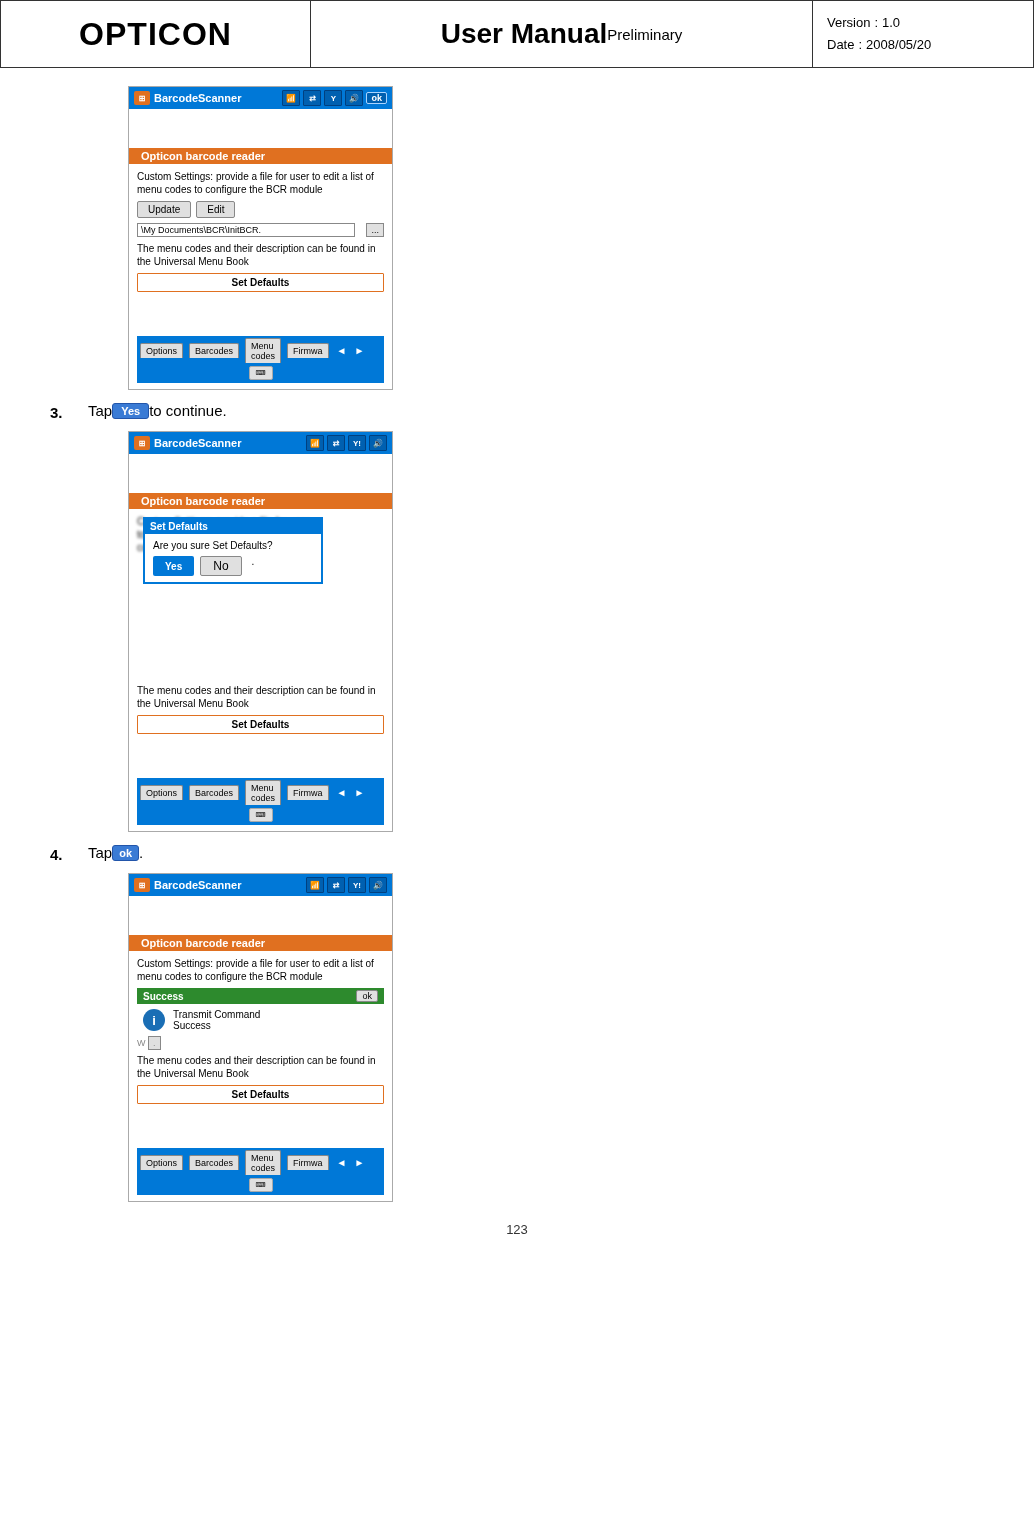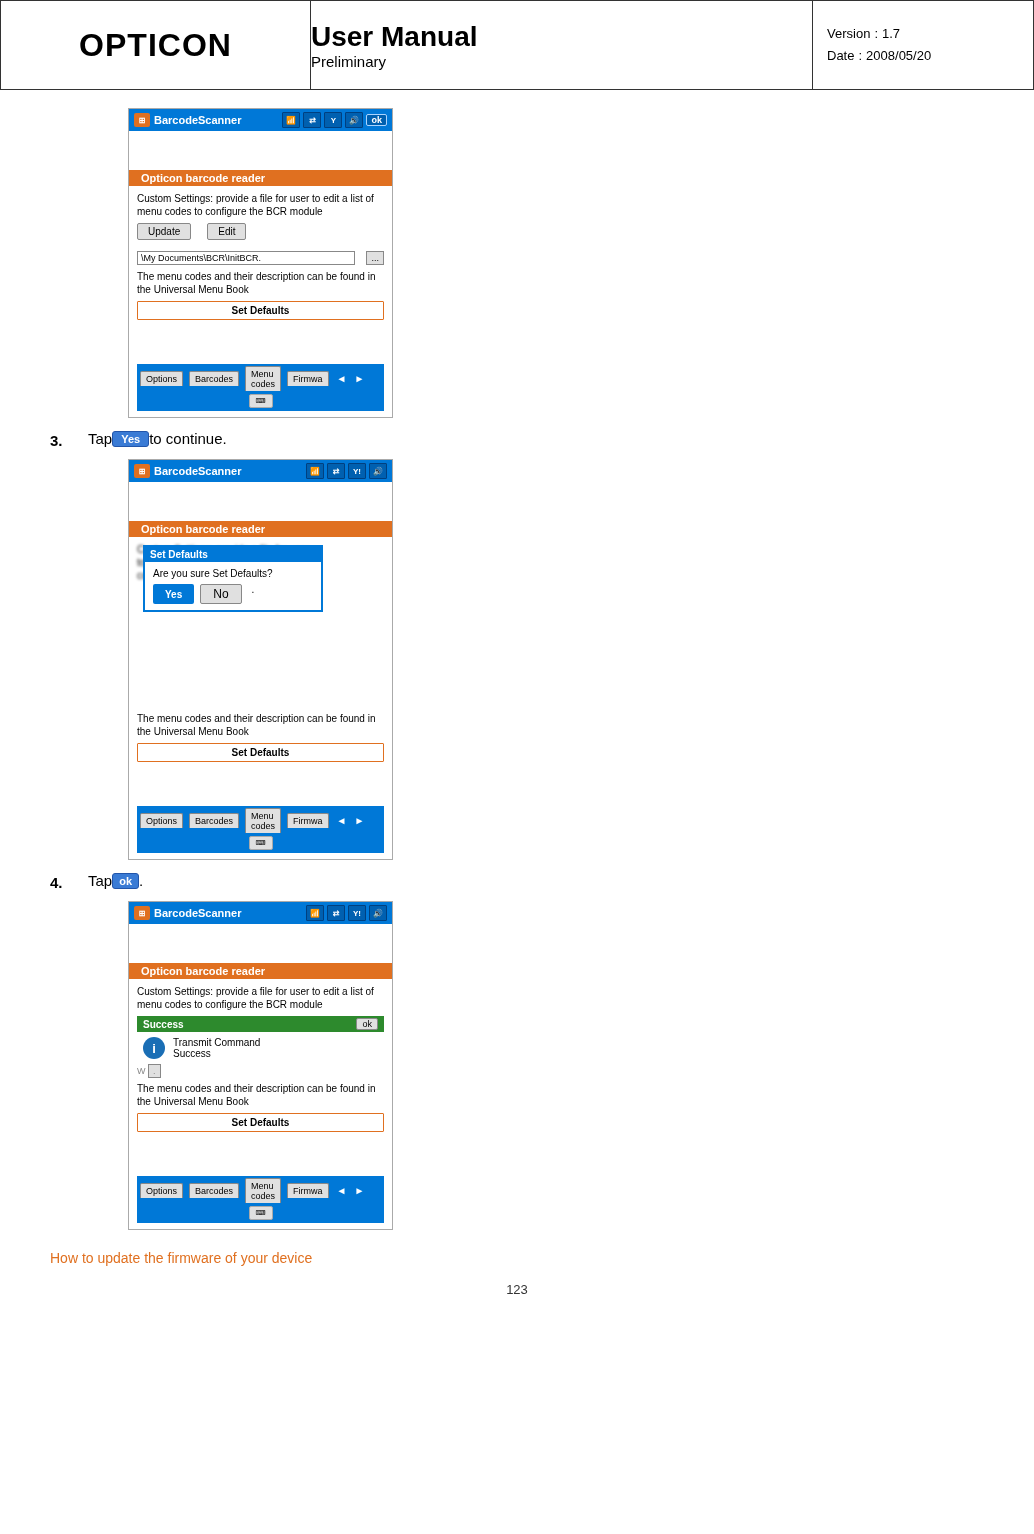--- a/index.html
+++ b/index.html
@@ -8,37 +8,37 @@
       background: #fff;
       width: 1034px;
       min-height: 1534px;
       position: relative;
     }
 
     
     .header {
       display: flex;
       border: 1.5px solid #333;
-      height: 90px;
+      height: 68px;
     }
     .header-logo {
       width: 310px;
       display: flex;
       align-items: center;
       justify-content: center;
       border-right: 1.5px solid #333;
       font-size: 32px;
       font-weight: bold;
       letter-spacing: 1px;
     }
     .header-title {
       flex: 1;
       display: flex;
-      flex-direction: column;
-      align-items: flex-start;
+      flex-direction: row;
+      align-items: center;
       justify-content: center;
       border-right: 1.5px solid #333;
     }
     .header-title-main {
       font-size: 28px;
       font-weight: bold;
     }
     .header-title-sub {
       font-size: 15px;
     }
@@ -182,22 +182,22 @@
     }
 
     .screenshot-text {
       font-size: 10px;
       margin-bottom: 5px;
       line-height: 1.3;
     }
 
     .btn-row {
       display: flex;
-      gap: 16px;
-      margin-bottom: 11px;
+      gap: 5px;
+      margin-bottom: 5px;
     }
     .ss-btn {
       background: #e0e0e0;
       border: 1px solid #888;
       font-size: 10px;
       padding: 2px 10px;
       border-radius: 2px;
       cursor: pointer;
     }
     .ss-btn-wide {
@@ -396,21 +396,21 @@
     <span>OPTICON</span>
   </div>
   <div class="header-title">
     <div class="header-title-main">User Manual</div>
     <div class="header-title-sub">Preliminary</div>
   </div>
   <div class="header-meta">
     <span>
       <span>Version</span>
       <span>:</span>
-      <span>1.7</span>
+      <span>1.0</span>
     </span>
     <span>
       <span>Date</span>
       <span>:</span>
       <span>2008/05/20</span>
     </span>
   </div>
 </div>
 
 <div class="content">
@@ -561,17 +561,16 @@
         <div class="tab-item">Firmwa</div>
         <span class="tab-arrow">◄</span>
         <span class="tab-arrow">►</span>
       </div>
       <div class="tabs-bottom">
         <div class="keyboard-icon">⌨</div>
       </div>
     </div>
   </div>
 
-  <div class="subsection-heading">How to update the firmware of your device</div>
 
   <div class="page-number">123</div>
 
 </div>
 
 </body></html>

